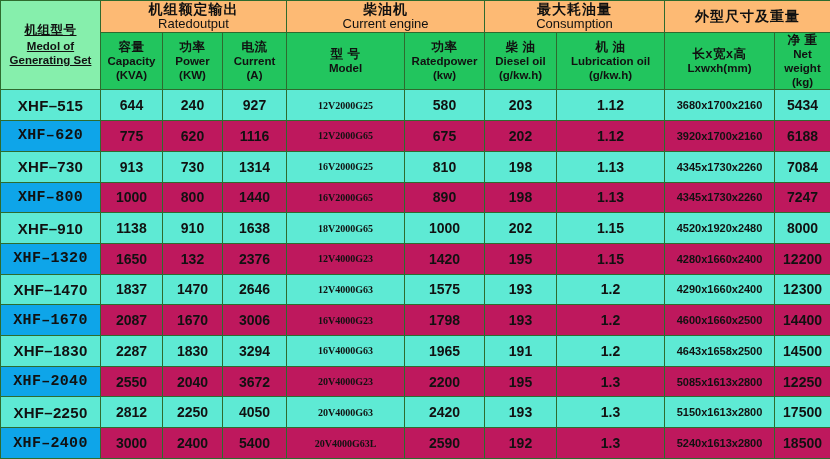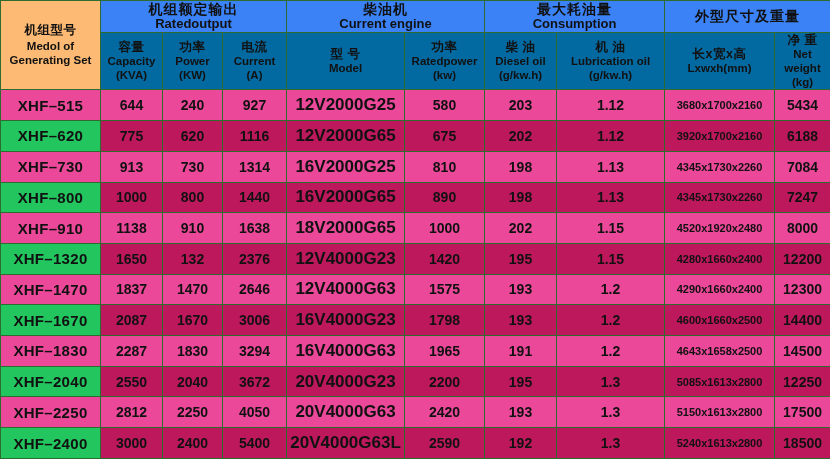--- a/index.html
+++ b/index.html
@@ -25,80 +25,81 @@
   }
   table.spec td, table.spec th {
     border: 1px solid #2e6b2e;
     text-align: center;
     vertical-align: middle;
     padding: 0;
     color: #111111;
   }
   
   .hdr-top td {
-    background: #3b82f6;
+    background: #fdba74;
     font-weight: bold;
     font-size: 15px;
     line-height: 1.15;
     padding: 4px 2px;
   }
   .hdr-sub td {
-    background: #0369a1;
+    background: #22c55e;
     font-weight: bold;
     font-size: 12.5px;
     line-height: 1.2;
     padding: 4px 2px;
   }
   .hdr-top td.model-head {
-    background: #fdba74;
+    background: #86efac;
     font-size: 13px;
     line-height: 1.25;
     padding: 0 2px;
+    text-decoration: underline;
   }
   .cn {
     display: block;
     font-size: 14px;
     letter-spacing: 1px;
   }
   .cn-sm {
     display: block;
     font-size: 12.5px;
     letter-spacing: 0.5px;
   }
   .en {
     display: block;
     font-size: 13px;
-    font-weight: bold;
+    font-weight: normal;
   }
   .en-sm {
     display: block;
     font-size: 11.5px;
     font-weight: bold;
   }
   .unit {
     display: block;
     font-size: 11.5px;
     font-weight: bold;
   }
   
   tbody td {
     font-size: 14px;
     font-weight: bold;
     height: 29px;
   }
-  tbody tr.odd td { background: #ec4899; }
+  tbody tr.odd td { background: #5eead4; }
   tbody tr.even td { background: #be185d; }
   tbody td.model {
     background: #cfe79a;
     font-size: 15px;
     letter-spacing: 0.3px;
   }
-  tbody tr.even td.model { background: #22c55e; }
+  tbody tr.even td.model { background: #0ea5e9; font-family: Liberation Mono, monospace; }
   tbody td.dim { font-size: 11px; }
-  tbody td.engine { font-size: 17px; }
+  tbody td.engine { font-size: 10px; font-family: Liberation Serif, serif; }
 </style>
 </head>
 <body>
 
 <div id="sheet">
   <table class="spec">
     <colgroup>
       <col style="width:100px">
       <col style="width:62px">
       <col style="width:60px">

